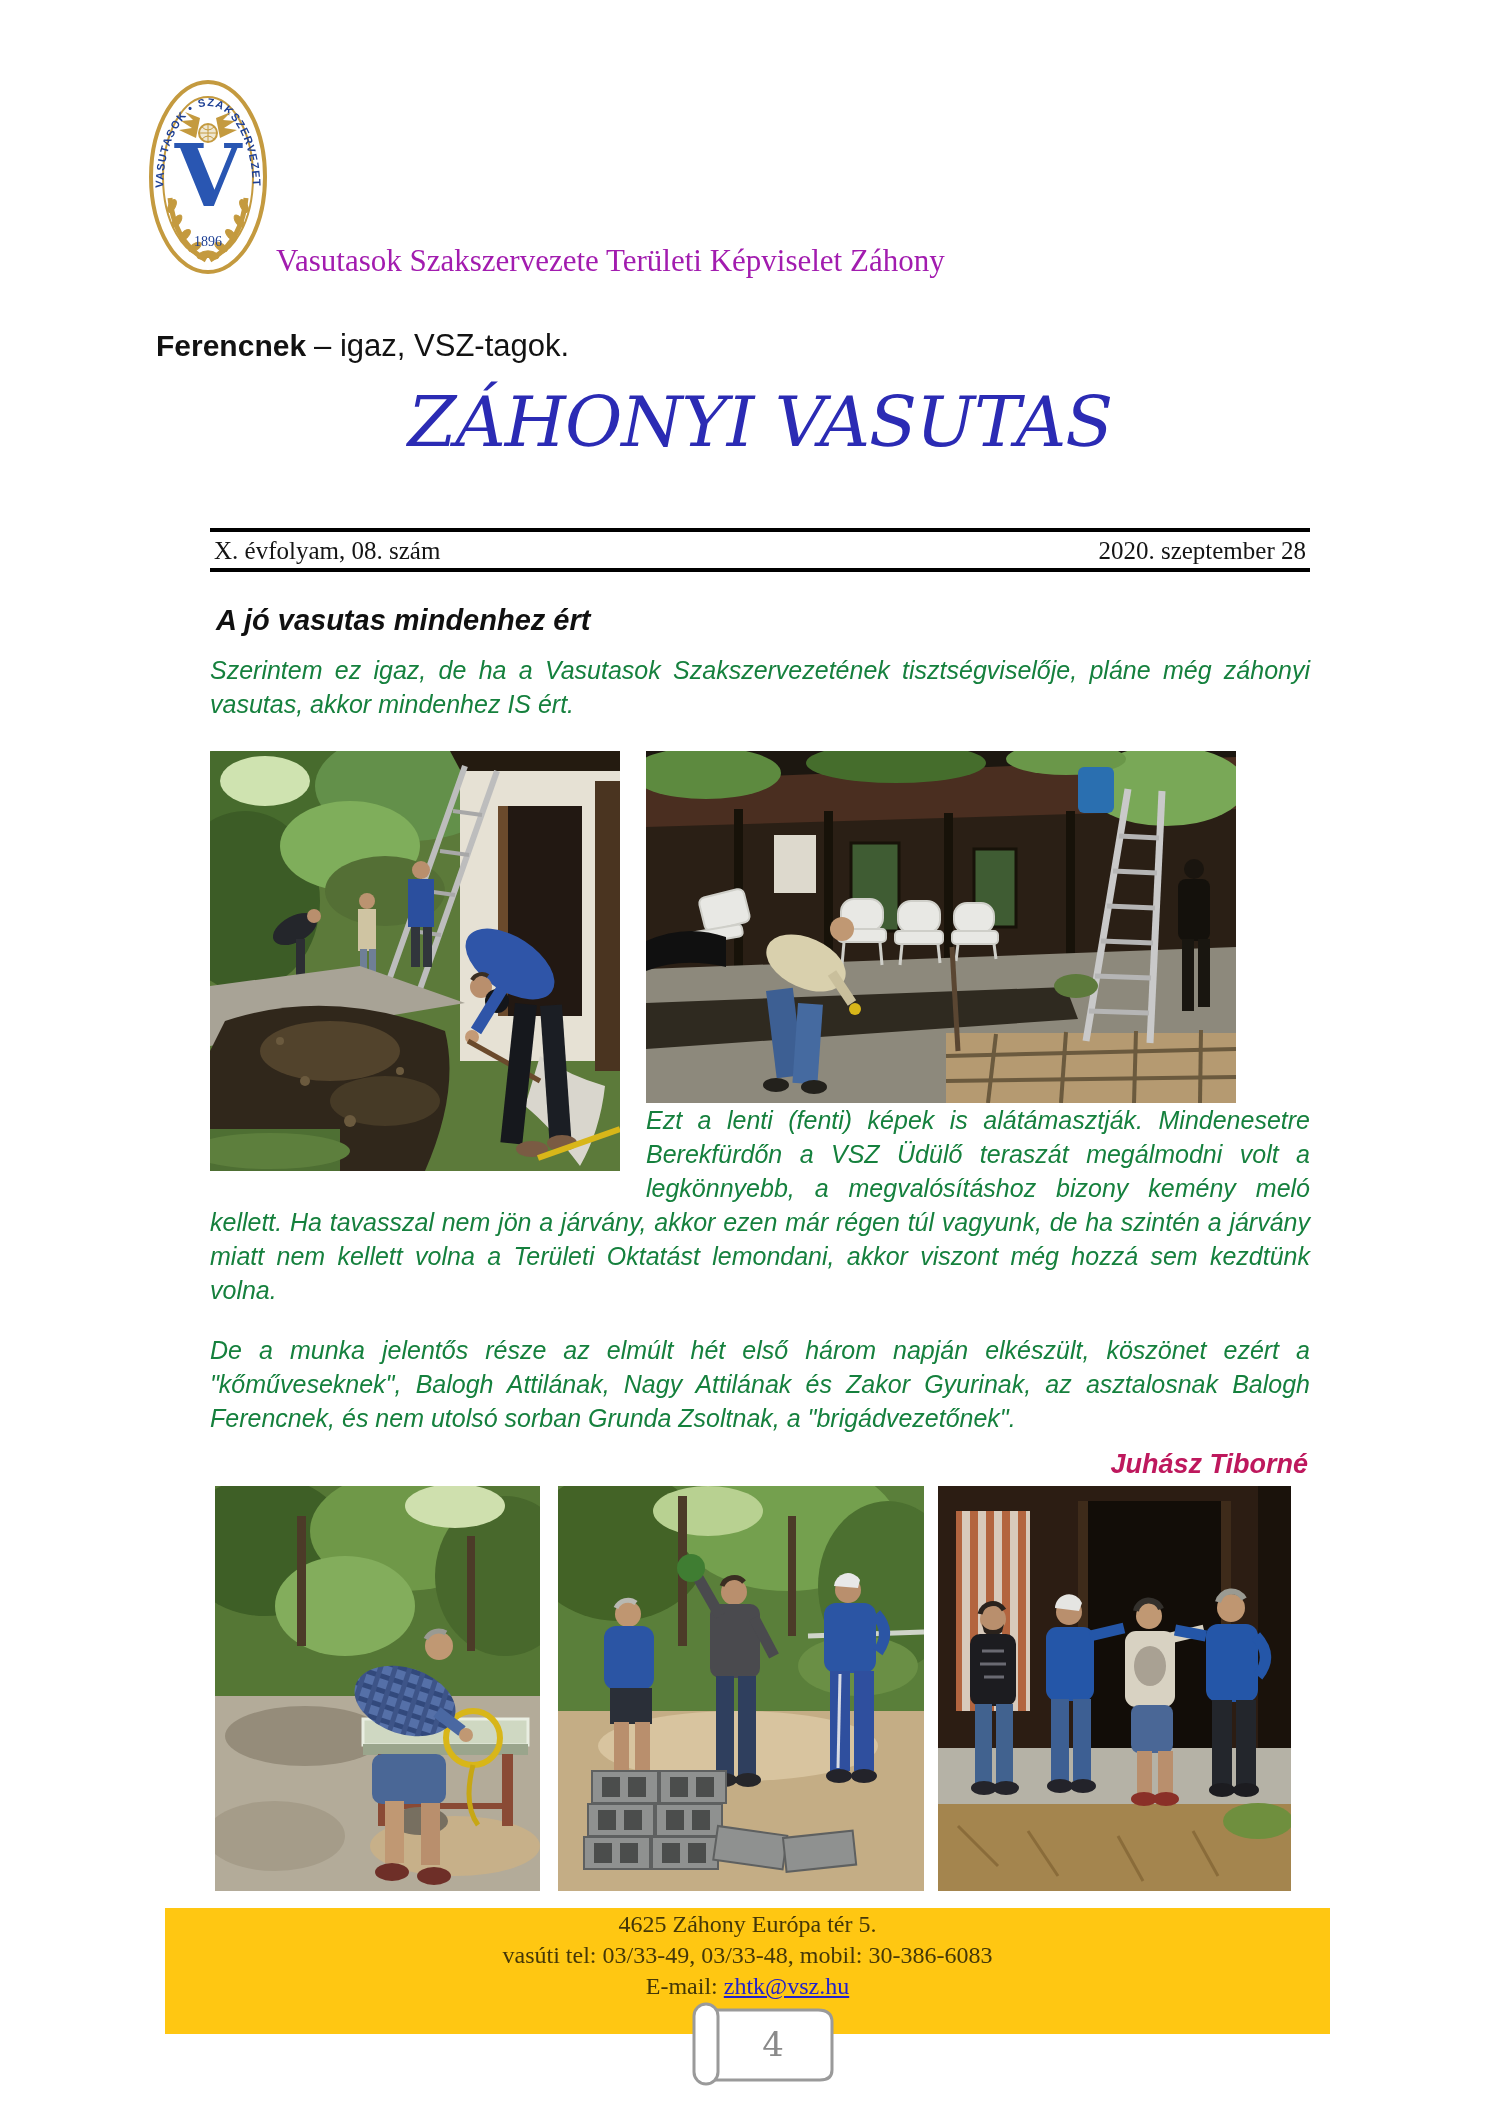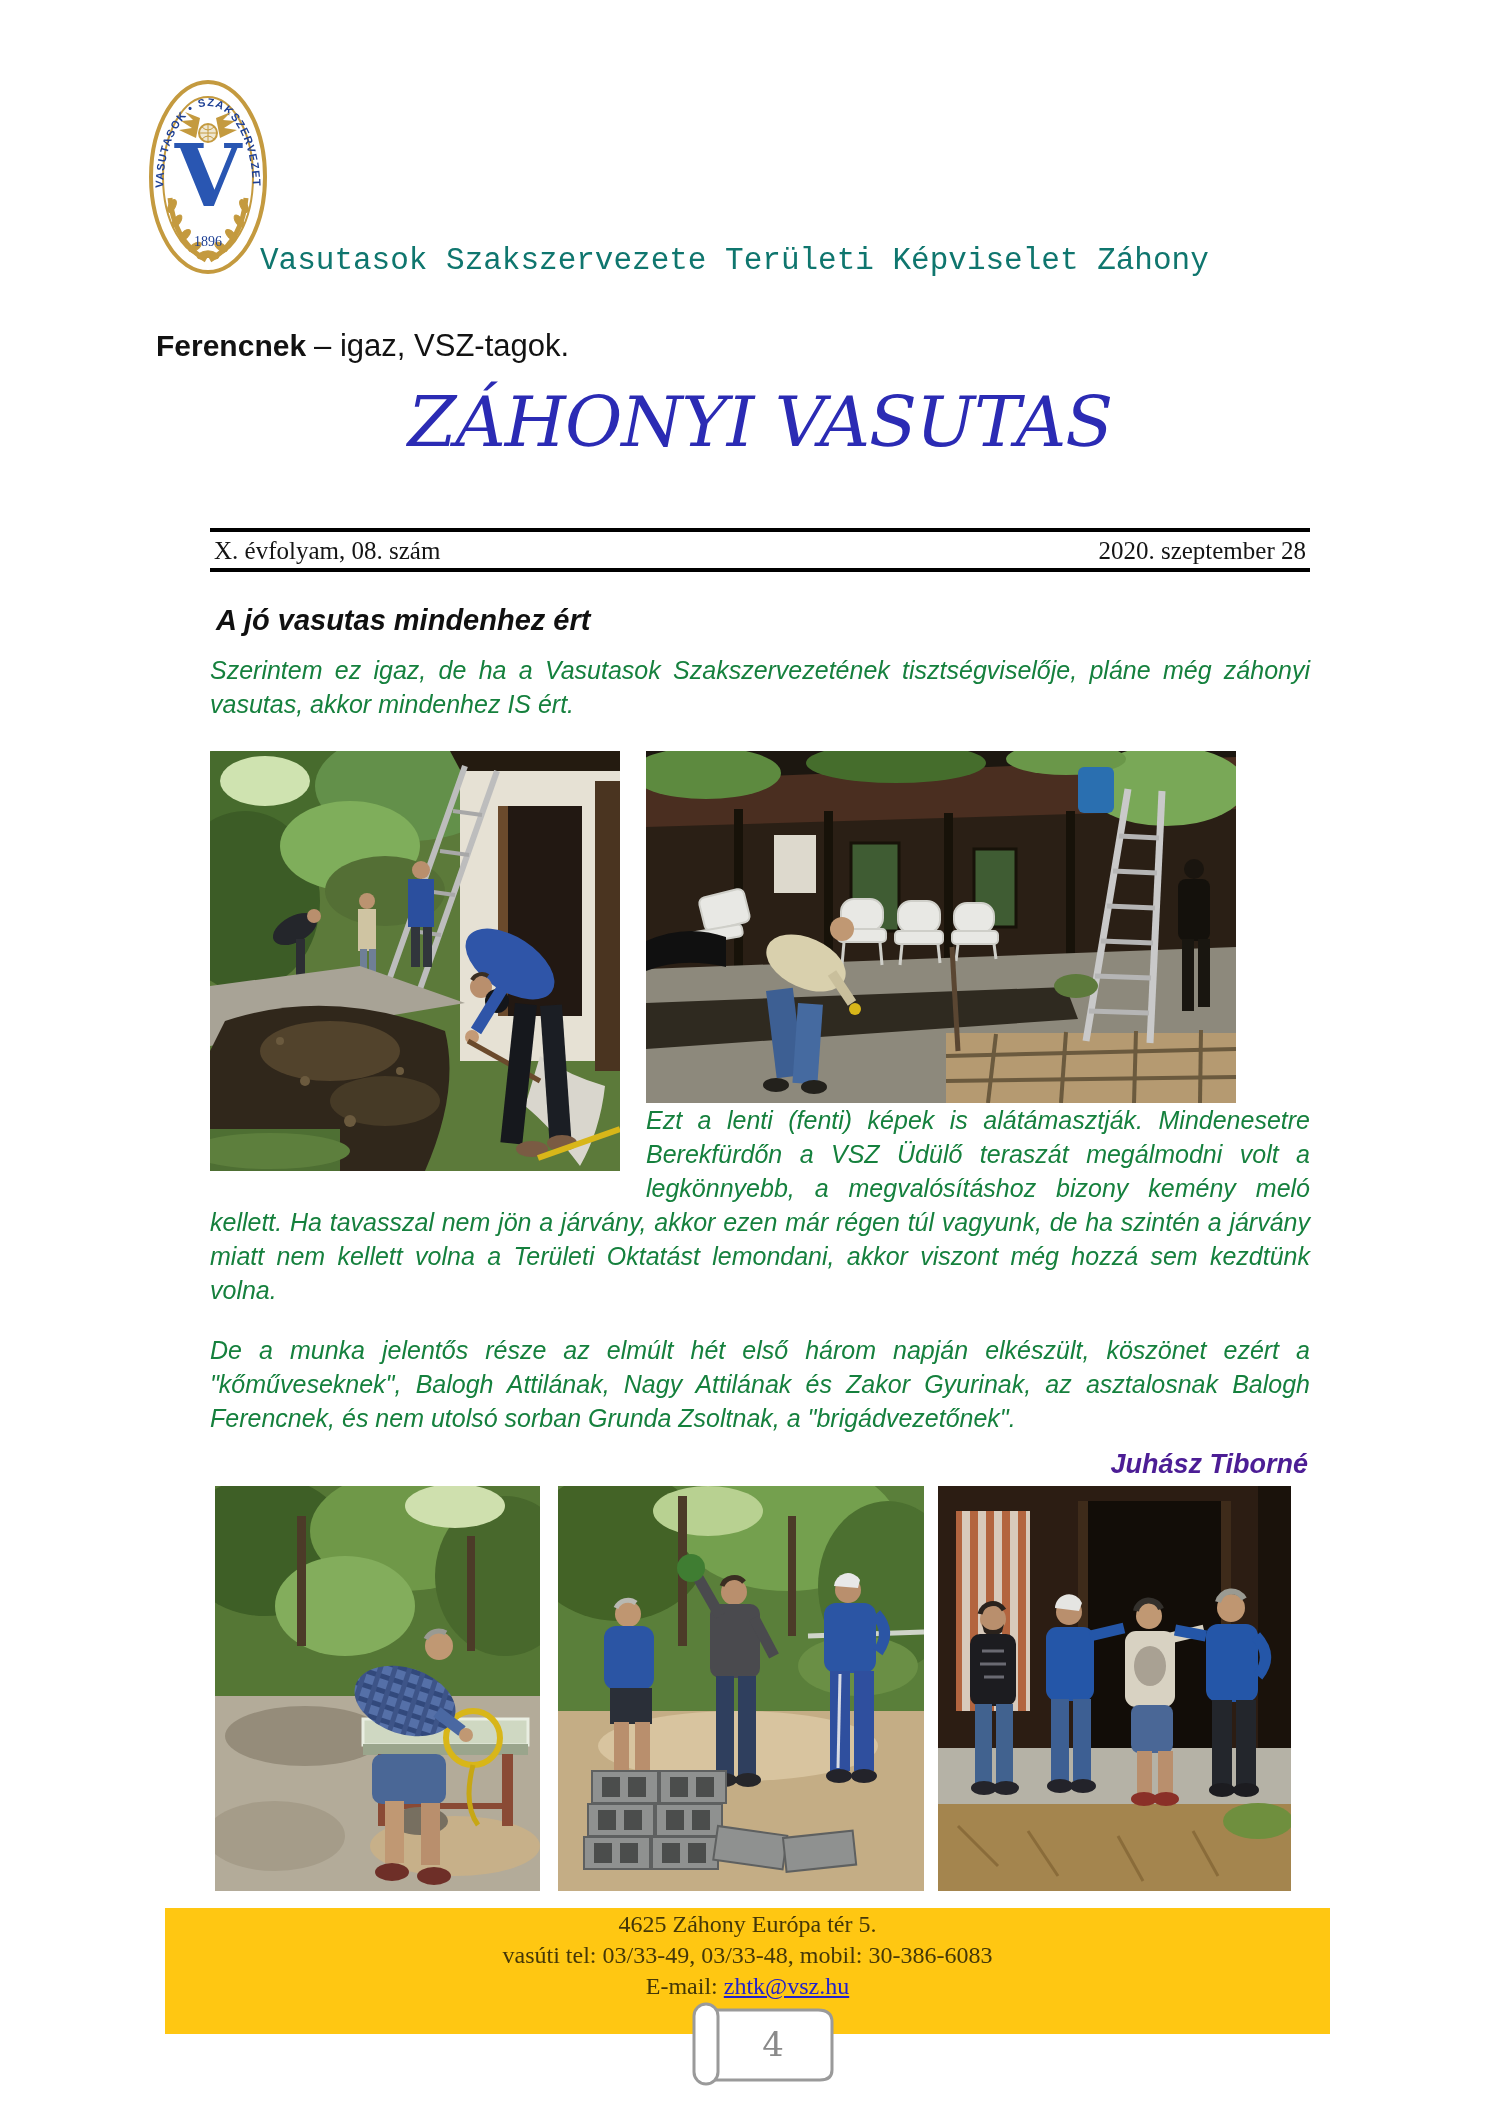--- a/index.html
+++ b/index.html
@@ -1,22 +1,22 @@
 <!DOCTYPE html>
 <html lang="hu"><head>
 <meta charset="utf-8">
 <style>
   html,body{margin:0;padding:0;background:#ffffff;}
   .page{position:relative;width:1500px;height:2120px;background:#fff;overflow:hidden;
         font-family:"Liberation Sans",sans-serif;color:#1d1d1d;}
 
   
   .logo{position:absolute;left:148px;top:78px;width:120px;height:198px;}
-  .org-name{position:absolute;left:260px;top:243px;font-family:Liberation Mono, monospace;
-            font-size:31px;color:#0f766e;white-space:nowrap;}
+  .org-name{position:absolute;left:276px;top:243px;font-family:Liberation Serif, serif;
+            font-size:31px;color:#a21caf;white-space:nowrap;}
   .note{position:absolute;left:156px;top:328px;white-space:nowrap;color:#121212;}
   .note-bold{font-weight:700;font-size:30px;}
   .note-rest{font-size:31px;margin-left:8px;}
 
   
   .masthead{position:absolute;left:210px;top:386px;width:1100px;text-align:center;}
   .masthead-title{font-family:"DejaVu Serif","Liberation Serif",serif;font-style:italic;
                   font-size:70px;line-height:1.05;color:#2b2bb4;white-space:nowrap;letter-spacing:-1px;}
   .issue-row{position:absolute;left:210px;top:528px;width:1100px;box-sizing:border-box;
              border-top:4px solid #000;border-bottom:4px solid #000;padding:5px 4px 3px 4px;
@@ -28,21 +28,21 @@
   .article-heading{margin:6px;font-size:29px;font-weight:700;font-style:italic;color:#101010;}
   .body-p{margin:0;font-size:25px;line-height:34px;font-style:italic;text-align:justify;color:#15803d;}
   .lead{margin-top:16px;}
   .p1-wrap{margin-top:30px;}
   .photo{background:#d8d4c8;}
   .photo-tl{float:left;width:410px;height:420px;margin:0 26px 12px 0;}
   .tr-wrap{float:right;width:664px;height:352px;}
   .photo-tr{width:590px;height:352px;}
   .clear{clear:both;}
   .para2{margin-top:26px;}
-  .signature{margin:14px 2px 6px 0;text-align:right;font-size:27px;font-weight:700;font-style:italic;color:#4c1d95;}
+  .signature{margin:14px 2px 6px 0;text-align:right;font-size:27px;font-weight:700;font-style:italic;color:#be185d;}
   .bottom-row{margin-top:6px;padding-left:5px;display:flex;}
   .bphoto1{width:325px;height:405px;margin-right:18px;}
   .bphoto2{width:366px;height:405px;margin-right:14px;}
   .bphoto3{width:353px;height:405px;}
 
   
   .footer-bar{position:absolute;left:165px;top:1908px;width:1165px;height:126px;background:#ffc712;
               box-sizing:border-box;padding-top:1px;text-align:center;
               font-family:"Liberation Serif",serif;font-size:24px;line-height:31px;color:#443708;}
   .footer-email-link{color:#2222cc;text-decoration:underline;cursor:pointer;}

